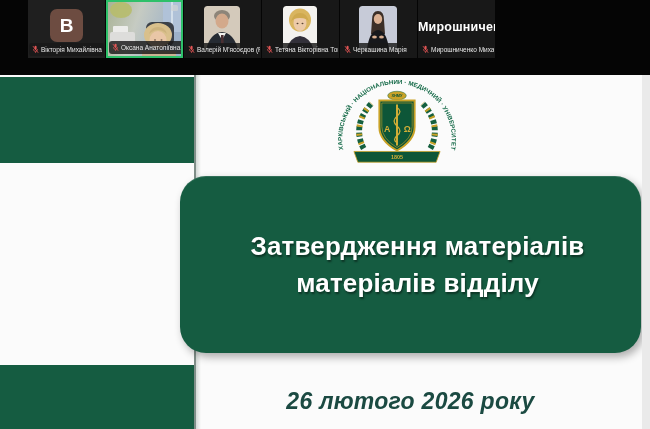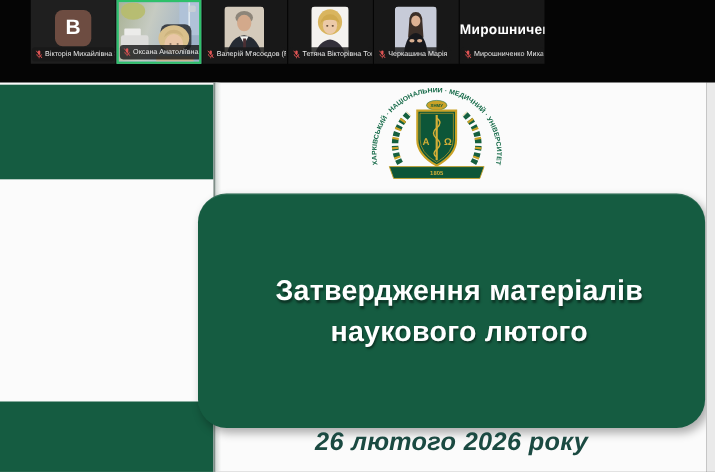--- a/index.html
+++ b/index.html
@@ -29,21 +29,21 @@
   
   .slide { position:absolute; left:0; top:75px; width:642px; height:354px; background:#fbfbfb; }
   .app-edge { position:absolute; left:642px; top:75px; width:8px; height:354px; background:#eaeaea; }
   .green-block { position:absolute; background:#155C41; }
   .gb-top { left:0; top:2px; width:194px; height:86px; }
   .gb-bottom { left:0; top:290px; width:194px; height:64px; }
   .divider { position:absolute; left:194px; top:0; width:2px; height:354px; background:#7f8e88; }
   .divider-fade { position:absolute; left:196px; top:0; width:5px; height:354px;
                   background:linear-gradient(90deg,#d3d9d6,rgba(255,255,255,0)); }
   .emblem { position:absolute; left:337px; top:5px; width:120px; height:93px; }
-  .title-box { position:absolute; left:180px; top:101px; width:461px; height:213px;
+  .title-box { position:absolute; left:180px; top:101px; width:461px; height:177px;
                background:#155C41; border-radius:26px;
                box-shadow:3px 4px 9px rgba(0,0,0,.32), inset 0 1px 0 rgba(255,255,255,.12);
                display:flex; flex-direction:column; align-items:center; justify-content:center;padding-left:14px; }
   .title-box div { color:#fff; font-size:26px; font-weight:bold; line-height:37px;
                    text-shadow:1px 2px 2px rgba(0,0,0,.45); letter-spacing:.2px; }
   .slide-date { position:absolute; left:180px; top:313px; width:461px; text-align:center;
                 color:#1B4A42; font-size:23px; font-weight:bold; letter-spacing:.3px;font-style:italic; }
 </style>
 </head>
 <body>
@@ -199,20 +199,20 @@
       <path d="M60,28 q6,4 0,9 q-6,5 0,10 q6,5 0,10 q-5,4 0,7" stroke="#d4af37" stroke-width="1.3" fill="none"></path>
       <text x="50" y="53" font-size="9" font-weight="bold" fill="#d4af37" text-anchor="middle">Α</text>
       <text x="70.5" y="53" font-size="9" font-weight="bold" fill="#d4af37" text-anchor="middle">Ω</text>
 
       <path d="M16,73 H104 L100,84 H20 Z" fill="#0d5638" stroke="#c9a227" stroke-width="0.8"></path>
       <text x="60" y="81" font-size="5.5" font-weight="bold" fill="#d4af37" text-anchor="middle">1805</text>
     </svg>
 
     <div class="title-box">
       <div>Затвердження матеріалів</div>
-      <div>наукового лютого</div>
+      <div>матеріалів відділу</div>
     </div>
 
     <div class="slide-date">26 лютого 2026 року</div>
   </div>
 
   <div class="app-edge"></div>
 </div>
 
 </body></html>

